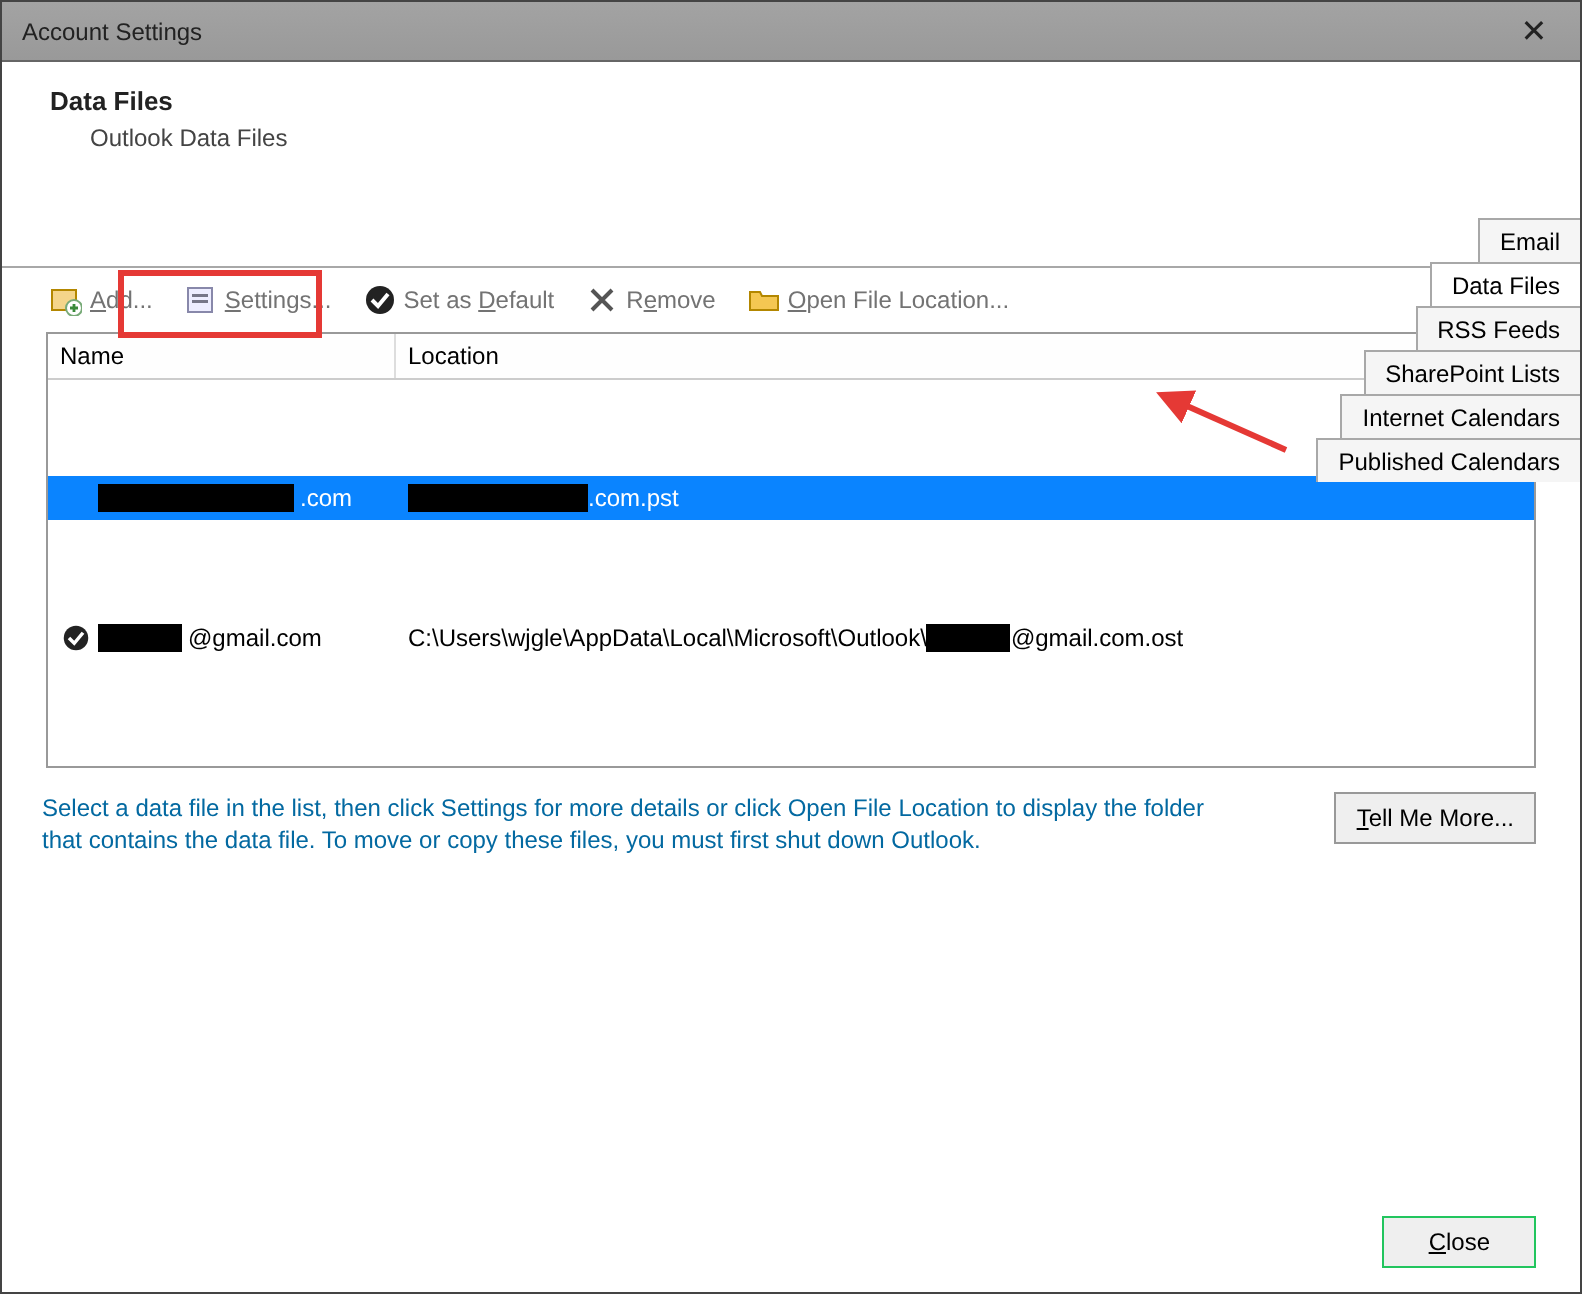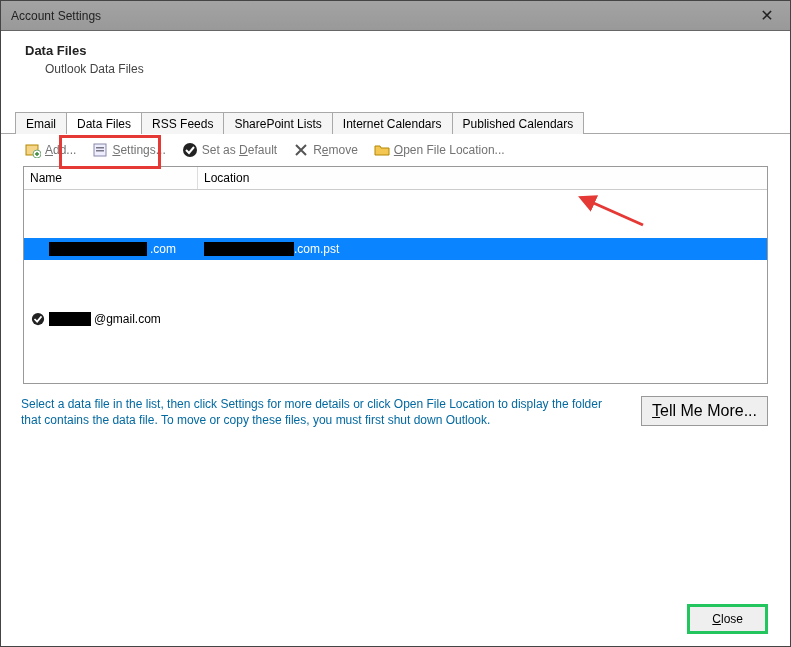--- a/index.html
+++ b/index.html
@@ -3,21 +3,21 @@
   <meta charset="utf-8">
   <style>
     * { box-sizing: border-box; margin: 0; padding: 0; }
     body { font-family: "Segoe UI", Tahoma, sans-serif; font-size: 12px; background: #fff; width: 791px; height: 647px; border: 1px solid #444; position: relative; }
     .titlebar { height: 30px; background: linear-gradient(#a3a3a3, #999); display: flex; align-items: center; justify-content: space-between; padding: 0 8px 0 10px; border-bottom: 1px solid #666; }
     .titlebar-text { color: #222; font-size: 12px; }
     .close-btn { font-size: 16px; color: #222; background: transparent; border: none; width: 30px; height: 24px; cursor: pointer; }
     .header-block { padding: 12px 24px 14px 24px; }
     .header-title { font-weight: bold; font-size: 13px; color: #222; }
     .header-sub { margin-left: 20px; margin-top: 4px; font-size: 12px; color: #444; }
-    .tabs-row { display: flex; align-items: flex-end; padding-left: 14px; border-bottom: 1px solid #a8a8a8; height: 26px; margin-top: 18px; }
+    .tabs-row { display: flex; align-items: flex-end; padding-left: 14px; border-bottom: 1px solid #a8a8a8; height: 26px; margin-top: 18px; flex-direction: column; }
     .tab { border: 1px solid #a8a8a8; border-bottom: none; padding: 4px 10px 3px 10px; background: #f5f5f5; font-size: 12px; margin-right: -1px; position: relative; top: 1px; cursor: pointer; }
     .tab.active { background: #fff; font-weight: normal; z-index: 2; }
     .tab-highlight { position: absolute; border: 3px solid #e53935; pointer-events: none; }
     .toolbar { display: flex; align-items: center; padding: 8px 24px 6px 24px; gap: 16px; }
     .tbtn { display: inline-flex; align-items: center; gap: 4px; font-size: 12px; color: #737373; cursor: pointer; }
     .tbtn .u { text-decoration: underline; }
     .ticon { width: 16px; height: 16px; display: inline-block; }
     .listbox { margin: 2px 22px 0 22px; border: 1px solid #999; height: 218px; background: #fff; overflow: hidden; }
     .list-header { display: flex; border-bottom: 1px solid #ccc; background: #fefefe; }
     .col-name { width: 174px; padding: 4px 6px; font-size: 12px; border-right: 1px solid #ddd; }
@@ -25,23 +25,23 @@
     .list-rows { }
     .row { display: flex; align-items: center; height: 22px; font-size: 12px; margin-top: 48px; }
     .row.selected { background: #0a84ff; color: #fff; }
     .cell-name { width: 174px; padding: 0 6px; display: flex; align-items: center; gap: 3px; white-space: nowrap; overflow: hidden; }
     .cell-loc { flex: 1; padding: 0 6px; display: flex; align-items: center; gap: 0; white-space: nowrap; overflow: hidden; }
     .redact { display: inline-block; background: #000; height: 14px; }
     .row.selected .redact { background: #000; }
     .default-icon-slot { width: 16px; height: 16px; display: inline-flex; align-items: center; justify-content: center; }
     .instruction-row { display: flex; align-items: flex-start; justify-content: space-between; margin: 12px 22px 0 20px; }
     .instruction { font-size: 12px; color: #0369a1; max-width: 600px; line-height: 1.35; }
-    .tellmore { border: 1px solid #999; background: #efefef; padding: 5px 10px; font-size: 16px; cursor: pointer; }
+    .tellmore { border: 1px solid #999; background: #efefef; padding: 5px 10px; font-size: 12px; cursor: pointer; }
     .tellmore .u { text-decoration: underline; }
-    .bottom-btn { position: absolute; right: 22px; bottom: 12px; border: 3px solid #22c55e; background: #efefef; padding: 5px 22px; font-size: 12px; cursor: pointer; }
+    .bottom-btn { position: absolute; right: 22px; bottom: 12px; border: 1px solid #22c55e; background: #efefef; padding: 5px 22px; font-size: 12px; cursor: pointer; }
     .bottom-btn .u { text-decoration: underline; }
     .arrow { position: absolute; pointer-events: none; }
   </style>
 </head>
 <body>
 
 <div class="titlebar">
   <span class="titlebar-text">Account Settings</span>
   <button class="close-btn">✕</button>
 </div>
@@ -142,20 +142,25 @@
       <div class="cell-name">
         <span class="default-icon-slot">
           <svg viewBox="0 0 16 16" width="14" height="14">
               <circle cx="8" cy="8" r="7" fill="#222"></circle>
               <path d="M4 8 l3 3 l5 -6" stroke="#fff" stroke-width="2" fill="none"></path>
             </svg>
         </span>
         <span class="redact" style="width:42px;"></span>
         <span>@gmail.com</span>
       </div>
+      <div class="cell-loc">
+        <span>C:\Users\wjgle\AppData\Local\Microsoft\Outlook\</span>
+        <span class="redact" style="width:42px;"></span>
+        <span>@gmail.com.ost</span>
+      </div>
     </div>
   </div>
 </div>
 
 <div class="instruction-row">
   <div class="instruction">Select a data file in the list, then click Settings for more details or click Open File Location to display the folder that contains the data file. To move or copy these files, you must first shut down Outlook.</div>
   <button class="tellmore"><span class="u">T</span><span>ell Me More...</span></button>
 </div>
 
 <button class="bottom-btn"><span class="u">C</span>lose</button>

